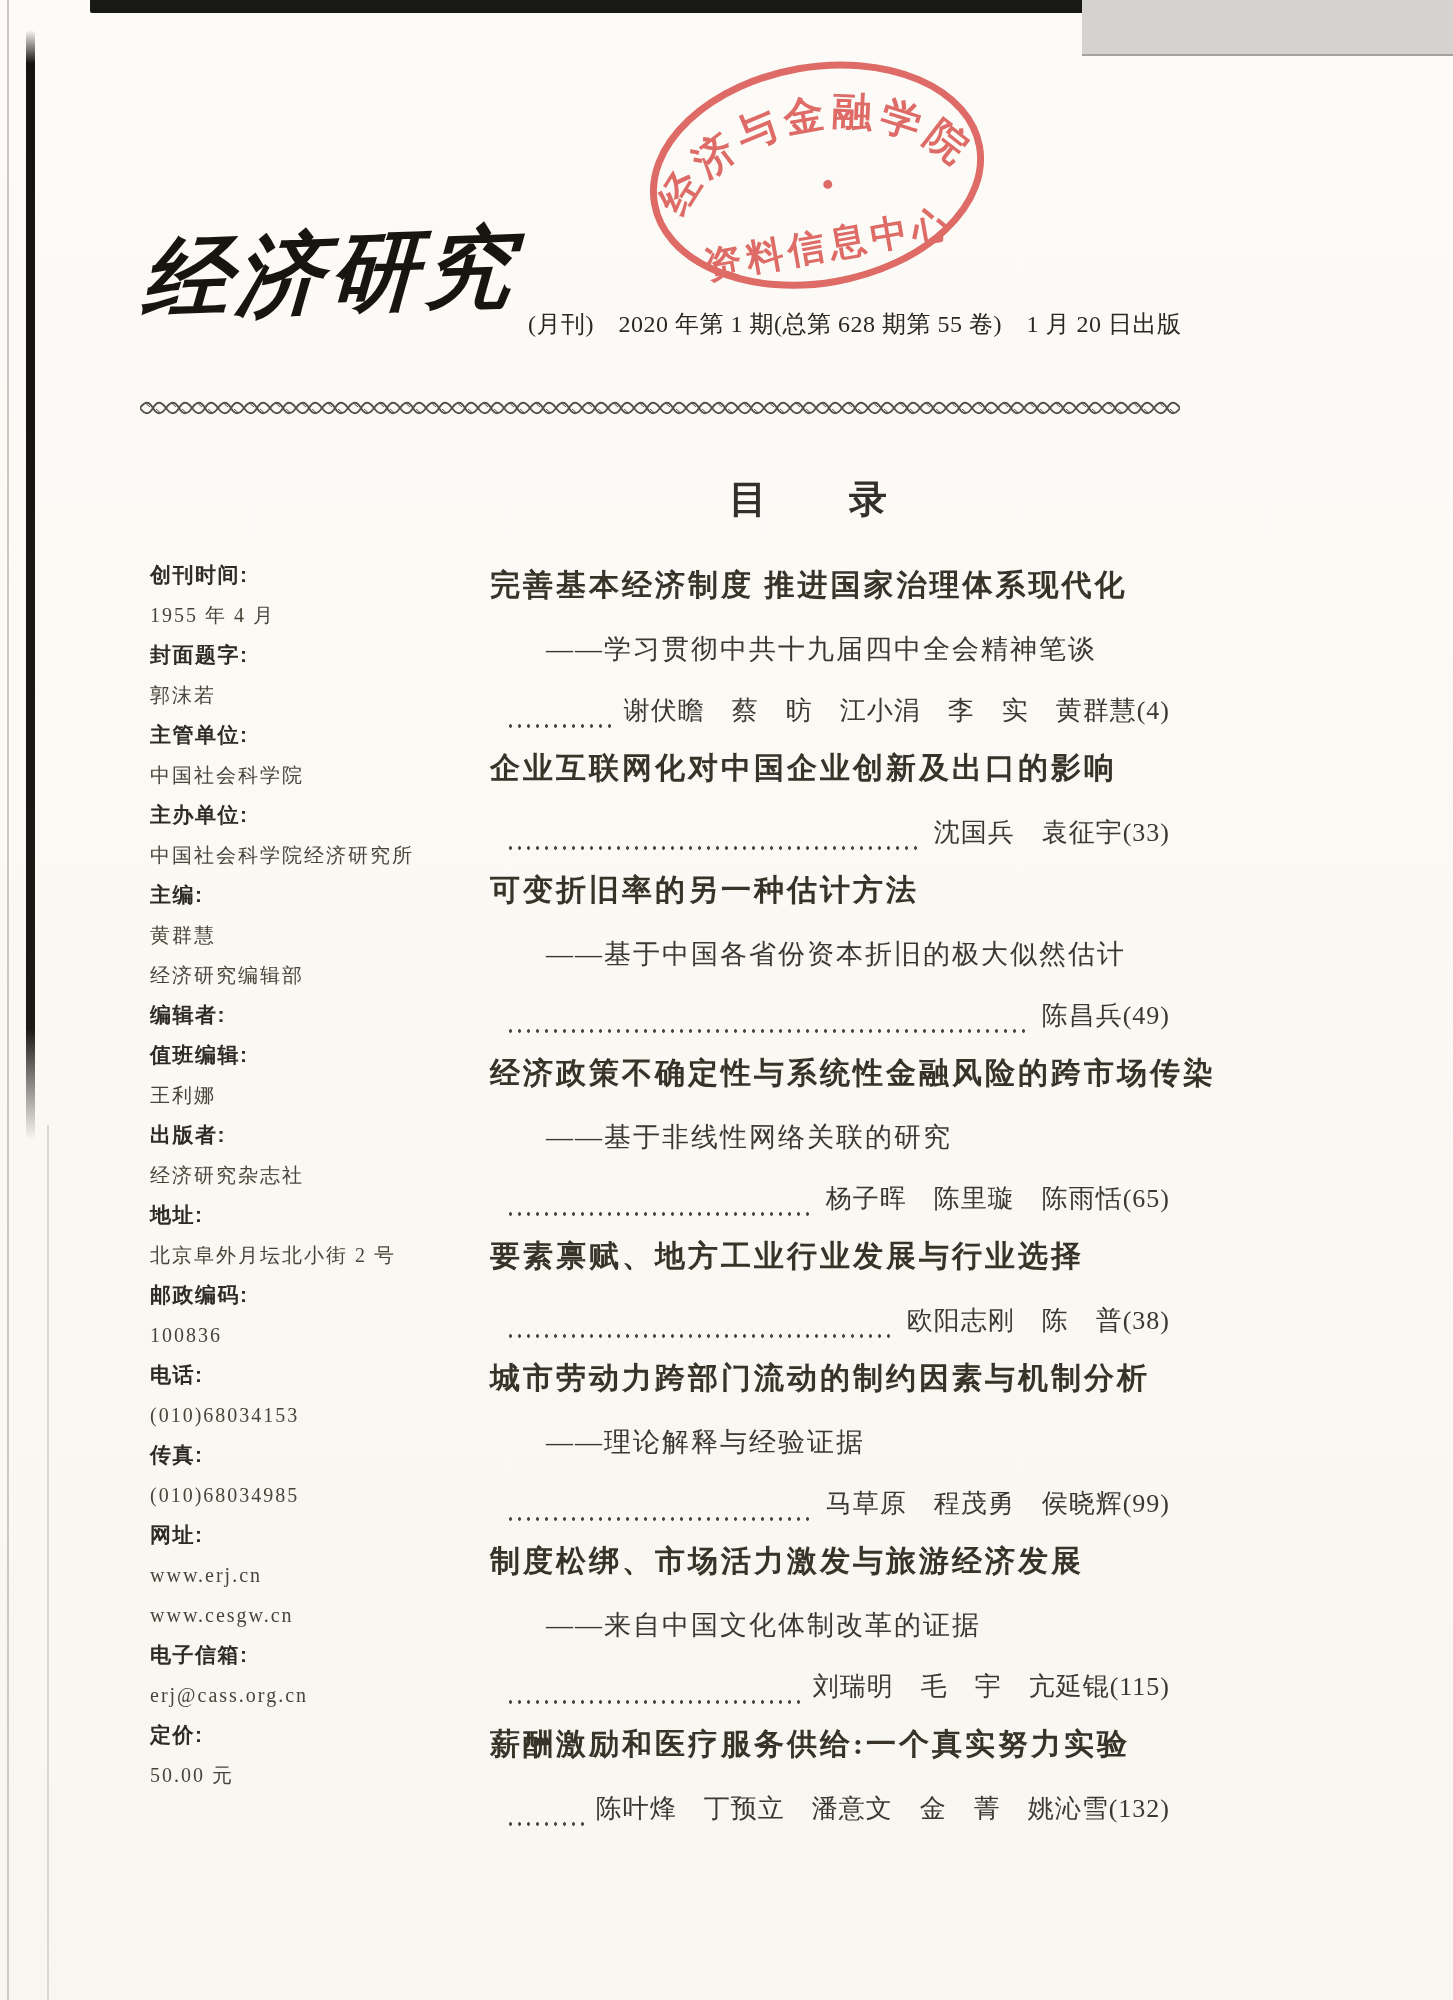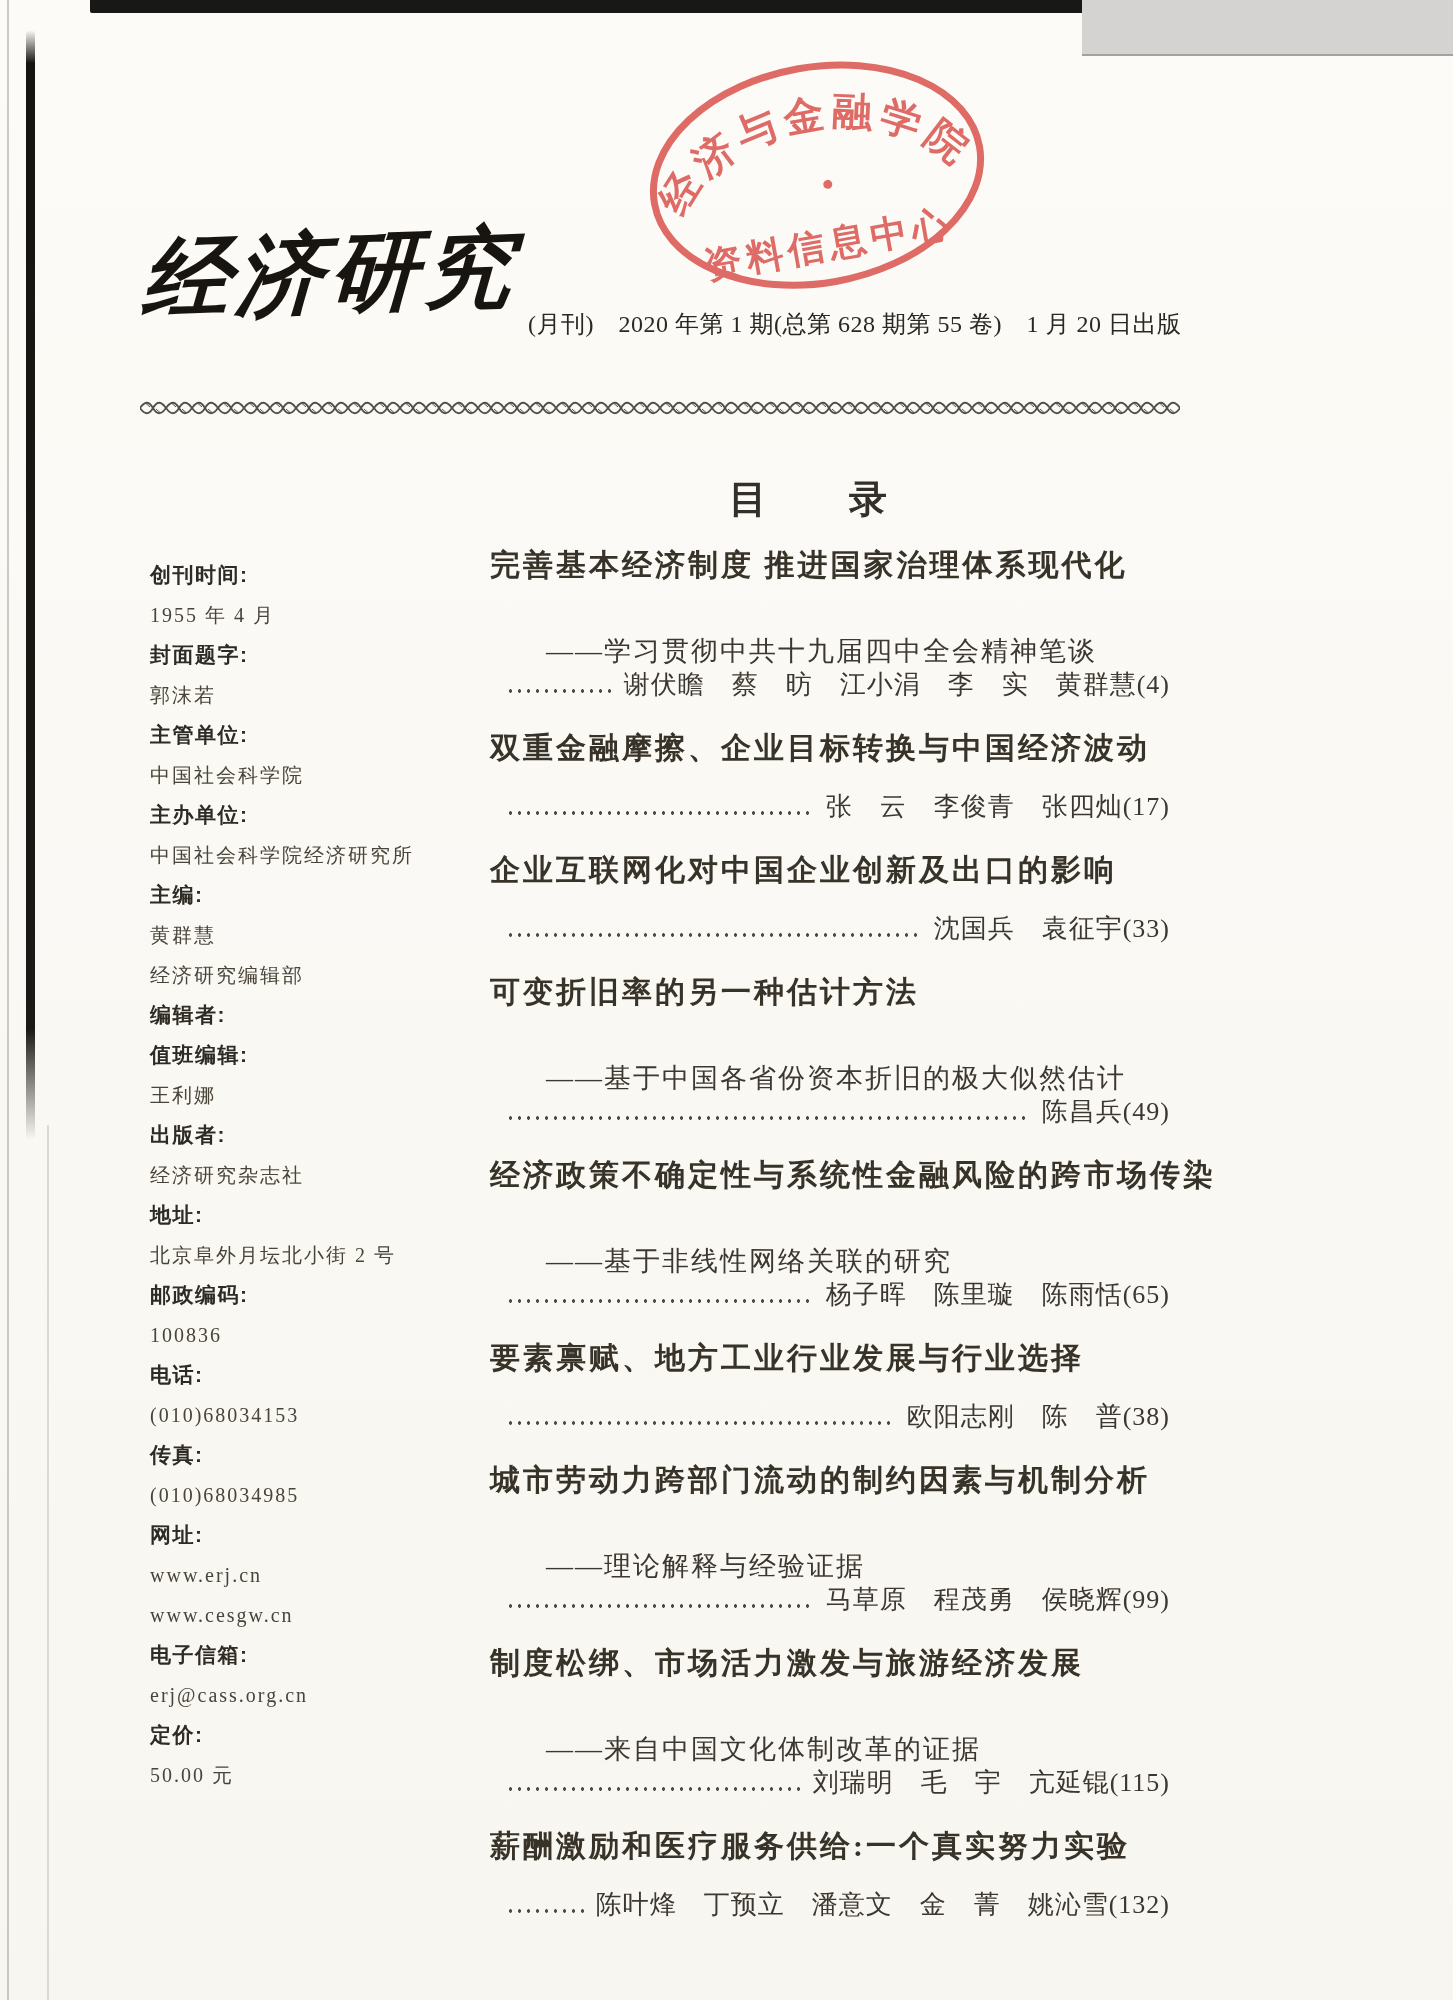--- a/index.html
+++ b/index.html
@@ -28,21 +28,21 @@
     transform:rotate(-2deg) skewX(-4deg); }
   .issue-line { position:absolute; left:528px; top:308px; font-size:24px; color:#2b2823;
     letter-spacing:0.5px; white-space:pre; }
 
   .rope { position:absolute; left:140px; top:399px; }
 
   
   .toc-heading { position:absolute; left:469px; top:474px; width:680px; text-align:center;
     font-size:38px; font-weight:700; letter-spacing:2px; color:#332f29; white-space:pre; }
   .toc { position:absolute; left:490px; top:545px; width:680px; }
-  .t-line { height:61px; display:flex; align-items:flex-start; }
+  .t-line { height:61px; display:flex; align-items:flex-end; }
   .t-title { font-size:30px; letter-spacing:3px; font-weight:600; color:#383329; white-space:pre; }
   .t-sub   { font-size:27px; letter-spacing:2px; color:#3c3730; padding-left:56px; white-space:pre;margin-top:27px; }
   .t-authors { padding-left:16px; }
   .leader { flex:1 1 auto; height:4px; margin:22px 12px 0 0;
     background-image:radial-gradient(circle, #4e4a44 1.6px, transparent 1.9px);
     background-size:9px 4px; background-repeat:repeat-x; background-position:0 50%; }
   .names { font-size:26px; color:#3c3730; letter-spacing:1px; white-space:pre; }
 
   
   .sidebar { position:absolute; left:150px; top:555px; width:310px; }
@@ -133,29 +133,20 @@
         </div>
       <div class="t-line">
           <div class="t-sub">——学习贯彻中共十九届四中全会精神笔谈</div>
         </div>
       <div class="t-line t-authors">
         <span class="leader"></span>
         <span class="names">谢伏瞻　蔡　昉　江小涓　李　实　黄群慧(4)</span>
       </div>
     </div>
 
-    <div>
-      <div class="t-line">
-          <div class="t-title">双重金融摩擦、企业目标转换与中国经济波动</div>
-        </div>
-      <div class="t-line t-authors">
-        <span class="leader"></span>
-        <span class="names">张　云　李俊青　张四灿(17)</span>
-      </div>
-    </div>
 
     <div>
       <div class="t-line">
           <div class="t-title">企业互联网化对中国企业创新及出口的影响</div>
         </div>
       <div class="t-line t-authors">
         <span class="leader"></span>
         <span class="names">沈国兵　袁征宇(33)</span>
       </div>
     </div>

